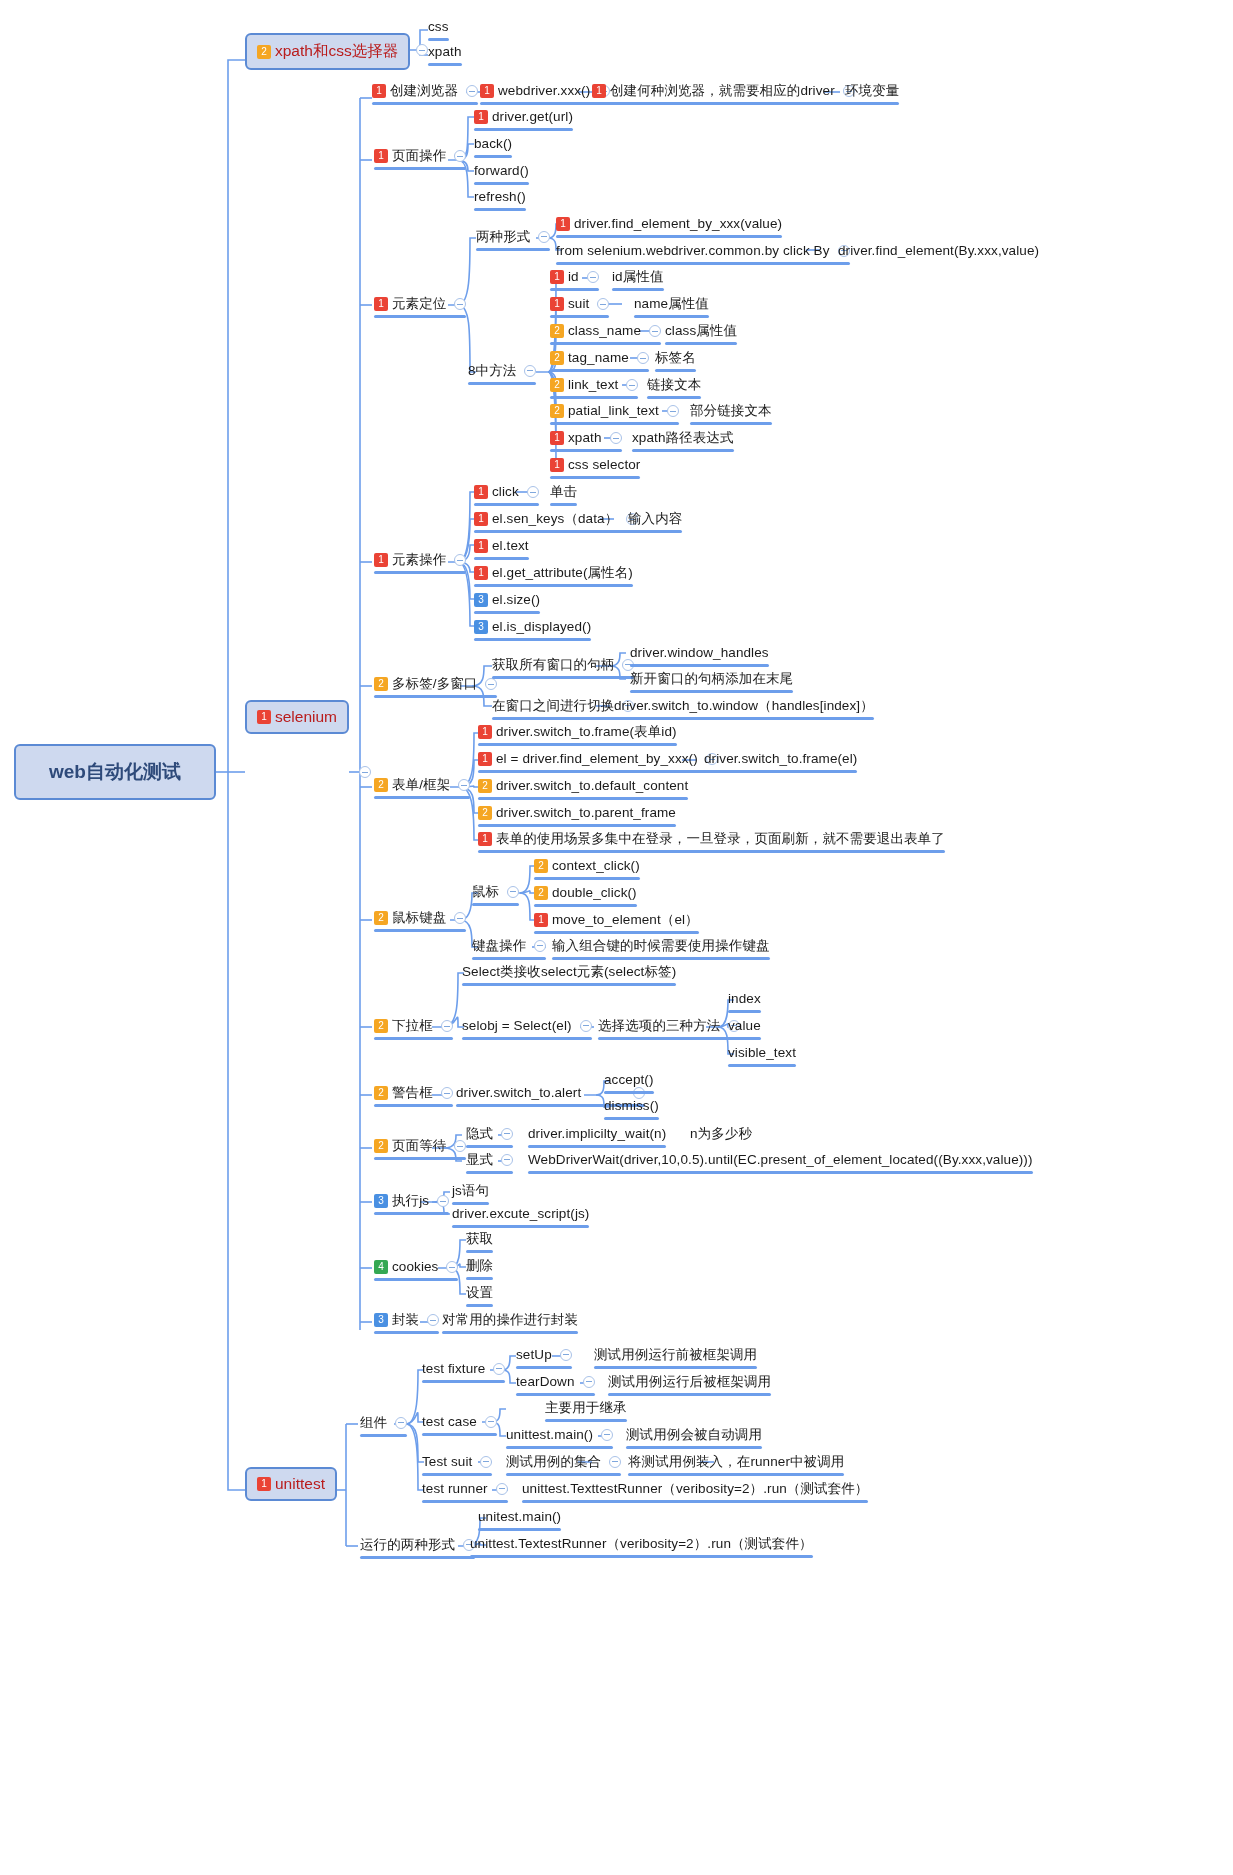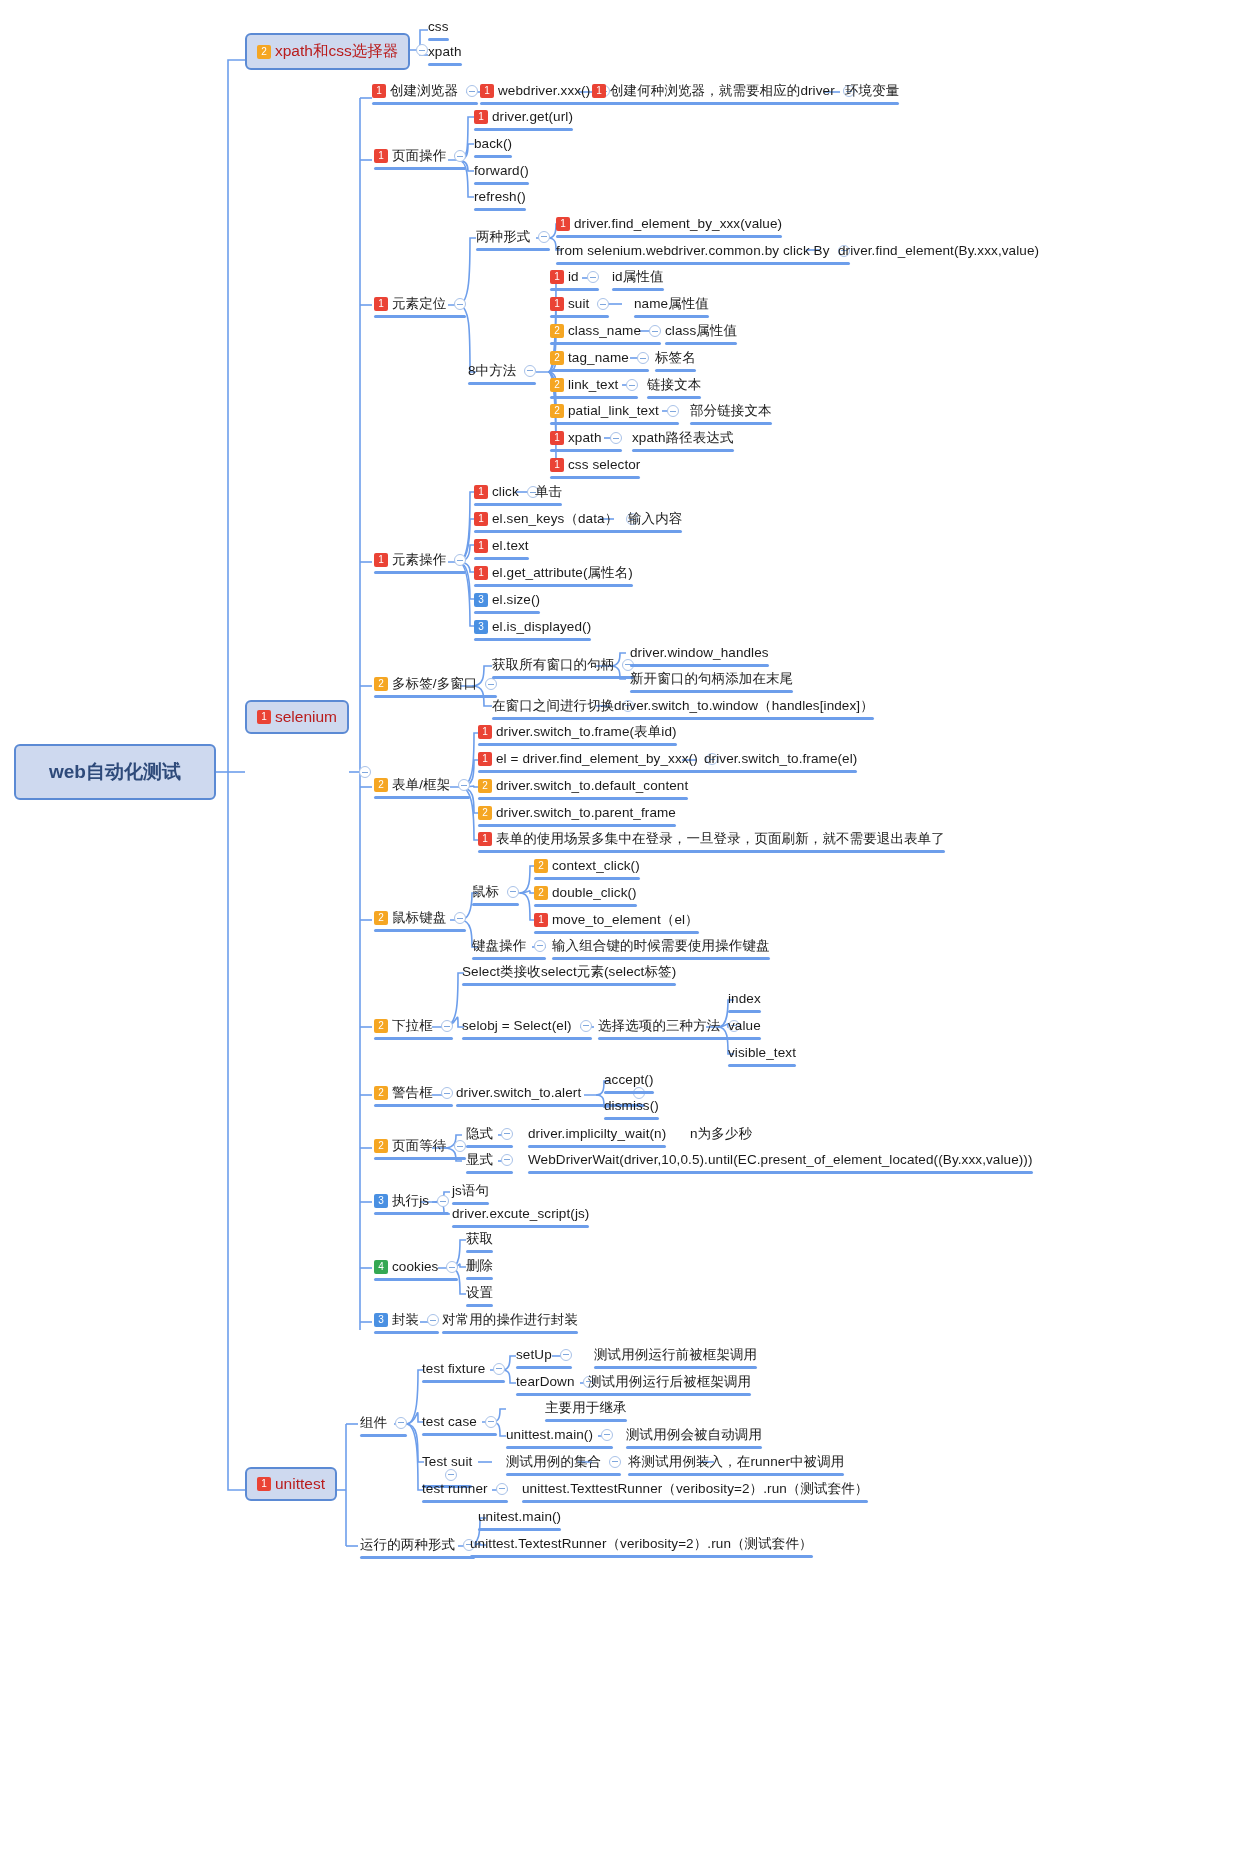--- a/index.html
+++ b/index.html
@@ -432,21 +432,21 @@
     <span class="pri p1">1</span>
     <span class="txt">元素操作</span>
     <span class="tgl"></span>
   </div>
 
   <div class="node" style="left:474px; top:485px;">
     <span class="pri p1">1</span>
     <span class="txt">click</span>
     <span class="tgl"></span>
   </div>
-  <div class="node" style="left:535px; top:485px;">
+  <div class="node" style="left:550px; top:485px;">
     <span class="txt">单击</span>
   </div>
 
   <div class="node" style="left:474px; top:512px;">
     <span class="pri p1">1</span>
     <span class="txt">el.sen_keys（data）</span>
     <span class="tgl"></span>
   </div>
   <div class="node" style="left:628px; top:512px;">
     <span class="txt">输入内容</span>
@@ -665,40 +665,40 @@
     <span class="txt">setUp</span>
     <span class="tgl"></span>
   </div>
   <div class="node" style="left:594px; top:1348px;">
     <span class="txt">测试用例运行前被框架调用</span>
   </div>
   <div class="node" style="left:516px; top:1375px;">
     <span class="txt">tearDown</span>
     <span class="tgl"></span>
   </div>
-  <div class="node" style="left:588px; top:1375px;">
+  <div class="node" style="left:608px; top:1375px;">
     <span class="txt">测试用例运行后被框架调用</span>
   </div>
 
   <div class="node" style="left:422px; top:1415px;">
     <span class="txt">test case</span>
     <span class="tgl"></span>
   </div>
   <div class="node" style="left:517px; top:1401px;margin-left:28px;">
     <span class="txt">主要用于继承</span>
   </div>
   <div class="node" style="left:506px; top:1428px;">
     <span class="txt">unittest.main()</span>
     <span class="tgl"></span>
   </div>
   <div class="node" style="left:626px; top:1428px;">
     <span class="txt">测试用例会被自动调用</span>
   </div>
 
-  <div class="node" style="left:422px; top:1455px;flex-direction:column;">
+  <div class="node" style="left:422px; top:1455px;">
     <span class="txt">Test suit</span>
     <span class="tgl"></span>
   </div>
   <div class="node" style="left:506px; top:1455px;">
     <span class="txt">测试用例的集合</span>
     <span class="tgl"></span>
   </div>
   <div class="node" style="left:628px; top:1455px;">
     <span class="txt">将测试用例装入，在runner中被调用</span>
   </div>

